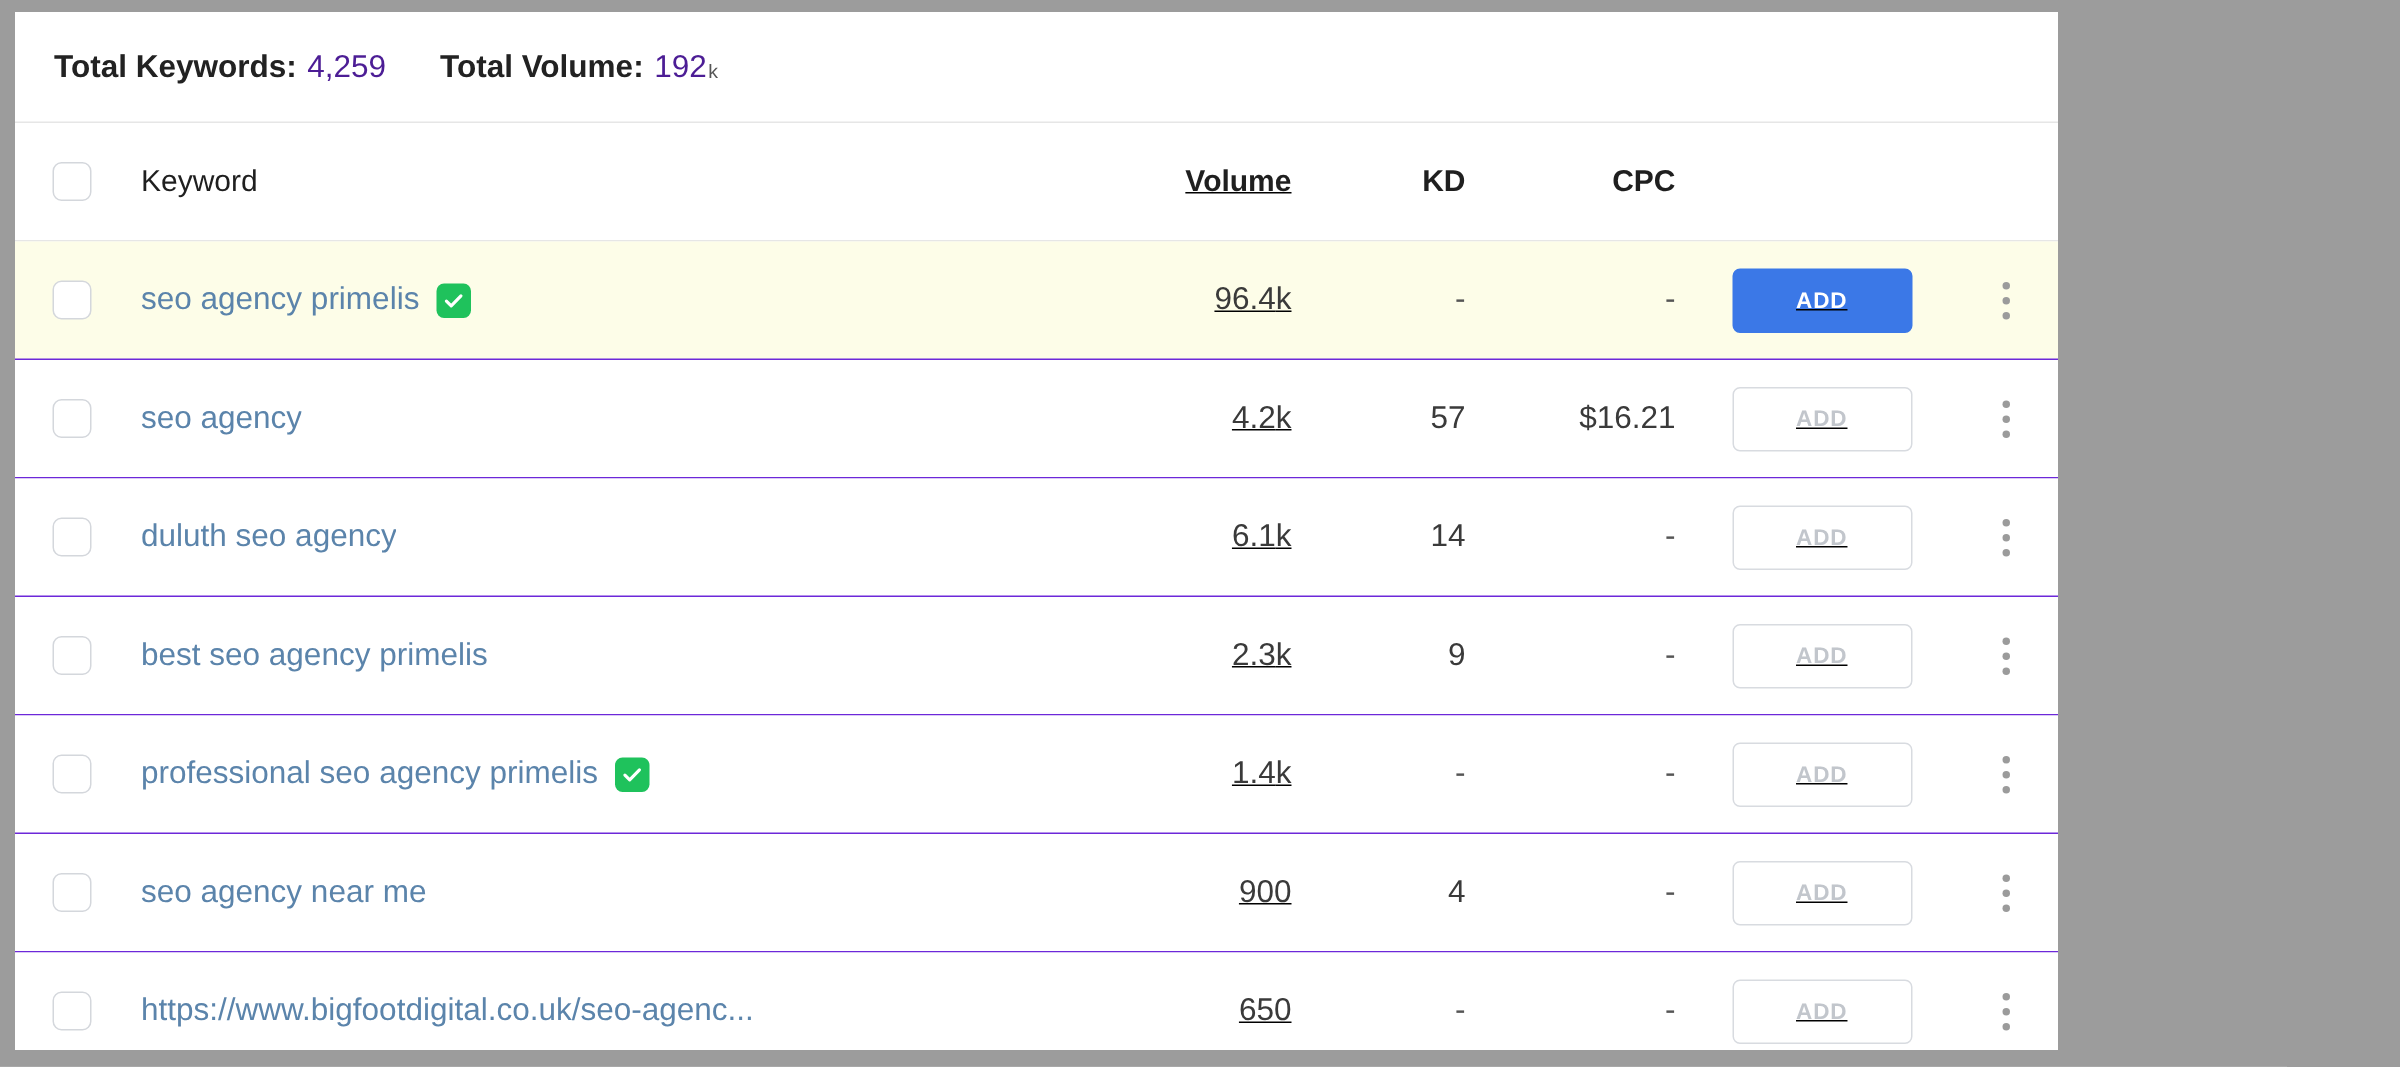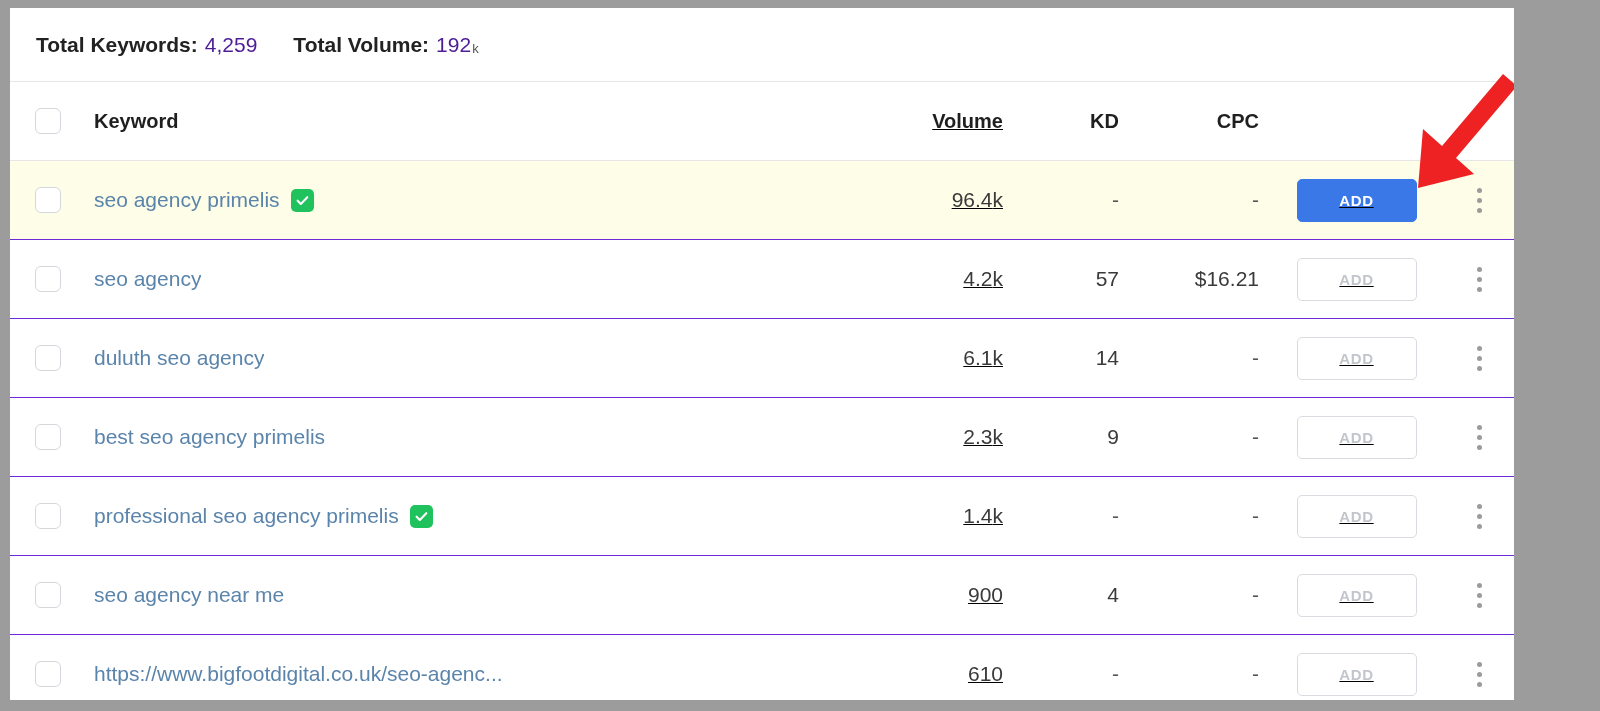--- a/index.html
+++ b/index.html
@@ -17,21 +17,21 @@
     left: 0; top: 0;
     width: 1600px;
     height: 711px;
     background: #9c9c9c;
   }
 
   #panel {
     position: absolute;
     left: 10px;
     top: 8px;
-    width: 1504px;
+    width: 1362px;
     height: 692px;
     background: #ffffff;
     overflow: hidden;
   }
 
   
   .summary {
     height: 74px;
     box-sizing: border-box;
     display: flex;
@@ -137,21 +137,21 @@
     align-items: center;
   }
 
   .th-label {
     font-size: 20px;
     font-weight: bold;
     color: #1f1f1f;
   }
   .th-keyword {
     font-size: 20px;
-    font-weight: bold;
+    font-weight: normal;
     color: #1f1f1f;
   }
 
   
   .checkbox {
     width: 26px;
     height: 26px;
     box-sizing: border-box;
     border: 1.5px solid #d4d7dc;
     border-radius: 6px;
@@ -424,21 +424,21 @@
             </div>
           </div>
         </div>
         <div class="trow">
           <div class="c-check">
             <div class="checkbox"></div>
           </div>
           <div class="c-keyword">
             <a class="kw-link">https://www.bigfootdigital.co.uk/seo-agenc...</a>
           </div>
-          <div class="c-volume"><span class="num">610</span></div>
+          <div class="c-volume"><span class="num">650</span></div>
           <div class="c-kd"><span class="dash">-</span></div>
           <div class="c-cpc"><span class="dash">-</span></div>
           <div class="c-action">
             <div class="btn-add secondary">ADD</div>
           </div>
           <div class="c-menu">
             <div class="kebab">
               <i></i>
               <i></i>
               <i></i>

